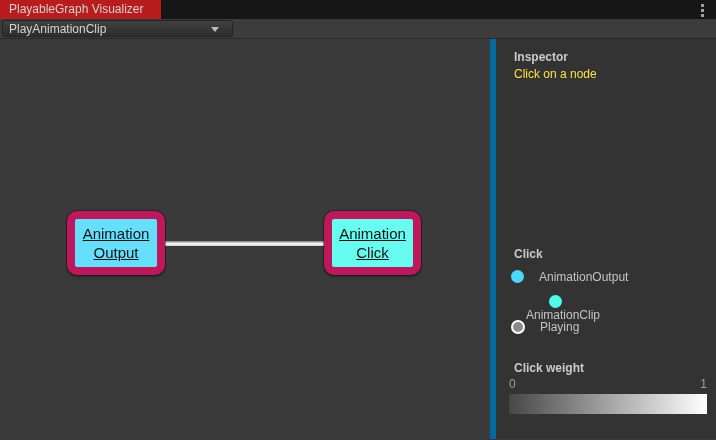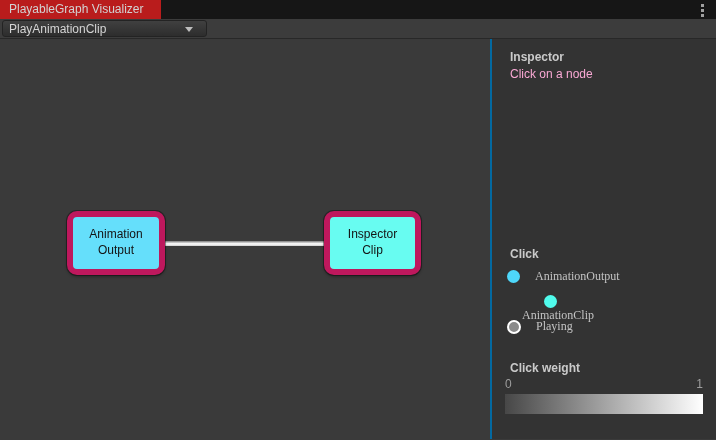--- a/index.html
+++ b/index.html
@@ -9,49 +9,49 @@
   
   .titlebar { position:relative; height:19px; background:#161616; }
   .tab { position:absolute; left:0; top:0; width:161px; height:19px; background:#b91c1c;
     color:#d2d2d2; font-size:12px; line-height:19px; padding-left:9px; white-space:nowrap; }
   .kebab { position:absolute; right:11px; top:3px; display:flex; flex-direction:column;
     gap:2px; cursor:pointer; padding:1px; }
   .kebab i { display:block; width:3px; height:3px; background:#a0a0a0; }
 
   
   .toolbar { position:relative; height:20px; background:#3c3c3c; border-bottom:1px solid #282828; }
-  .dropdown { position:absolute; left:2px; top:1px; width:205px; height:17px;
+  .dropdown { position:absolute; left:2px; top:1px; width:231px; height:17px;
     background:linear-gradient(#404040,#2d2d2d); border:1px solid #232323; border-radius:3px;
     color:#d4d4d4; font-size:12px; display:flex; align-items:center; padding-left:6px; cursor:pointer; }
   .dropdown .arrow { position:absolute; right:13px; top:6px; width:0; height:0;
     border-left:4px solid transparent; border-right:4px solid transparent; border-top:5px solid #bdbdbd; }
 
   
   .content { display:flex; height:400px; }
   .graph { position:relative; width:490px; height:100%; background:#3a3a3a; }
 
   .edge { position:absolute; left:165px; top:202px; width:159px; height:5px;
     background:linear-gradient(#7a7a7a,#ffffff 55%,#cdcdcd); }
 
-  .node { position:absolute; width:98px; height:64px; border:6px solid #be185d; border-radius:10px;
+  .node { position:absolute; width:98px; height:64px; border:8px solid #be185d; border-radius:10px;
     display:flex; align-items:center; justify-content:center; text-align:center;
-    color:#141414; font-size:12px; font-weight:500; line-height:1.3; padding:0 8px;
-    box-shadow:0 0 0 1px rgba(0,0,0,.35), 0 2px 3px rgba(0,0,0,.3); cursor:pointer; }
+    color:#141414; font-size:15px; font-weight:500; line-height:1.3; padding:0 8px;
+    box-shadow:0 0 0 1px rgba(0,0,0,.35), 0 2px 3px rgba(0,0,0,.3); cursor:pointer;text-decoration:underline; }
   .node-1 { left:67px; top:172px; }
   .node-2 { left:324px; top:172px; width:97px; }
 
   
   .panel { position:relative; width:226px; height:100%; background:#333333;
-    border-left:2px solid #0369a1; color:#c3c3c3; font-size:12px; }
+    border-left:6px solid #0369a1; color:#c3c3c3; font-size:12px; }
   .hdr { position:absolute; left:18px; font-weight:bold; color:#cacaca; }
   .inspector-title { top:11px; }
-  .hint { position:absolute; left:18px; top:28px; line-height:14.5px; color:#f9a8d4; }
+  .hint { position:absolute; left:18px; top:28px; line-height:14.5px; color:#fde047; }
   .legend-title { top:208px; }
   .legend-item { position:absolute; left:15px; height:17px; display:flex; align-items:center; }
-  .legend-item .label { margin-left:15px;font-family:Liberation Serif, serif; }
+  .legend-item .label { margin-left:15px; }
   .li-0 { top:229px; } .li-1 { top:256px;flex-direction:column; } .li-2 { top:279px; }
   .dot { width:13px; height:13px; border-radius:50%; flex:0 0 auto; }
   .dot.ringed { width:14px; height:14px; border:2.5px solid #ffffff; }
   .edgeweight-title { top:322px; }
   .scale-row { position:absolute; left:13px; top:338px; width:198px; display:flex;
     justify-content:space-between; color:#9e9e9e; font-size:12px; }
   .gradientbar { position:absolute; left:13px; top:355px; width:198px; height:20px;
     background:linear-gradient(to right, var(--from,#474747), var(--to,#ffffff)); }
 </style>
 </head>
@@ -73,21 +73,21 @@
   </div>
 </div>
 
 <div class="content">
   <div class="graph">
     <div class="edge"></div>
     <div class="node node-1" style="background: rgb(101, 223, 251);">
       <span>Animation Output</span>
     </div>
     <div class="node node-2" style="background: rgb(104, 252, 241);">
-      <span>Inspector Clip</span>
+      <span>Animation Click</span>
     </div>
   </div>
 
   <div class="panel">
     <div class="hdr inspector-title">Inspector</div>
     <div class="hint">
       <div>Click on a node</div>
     </div>
 
     <div class="hdr legend-title">Click</div>

